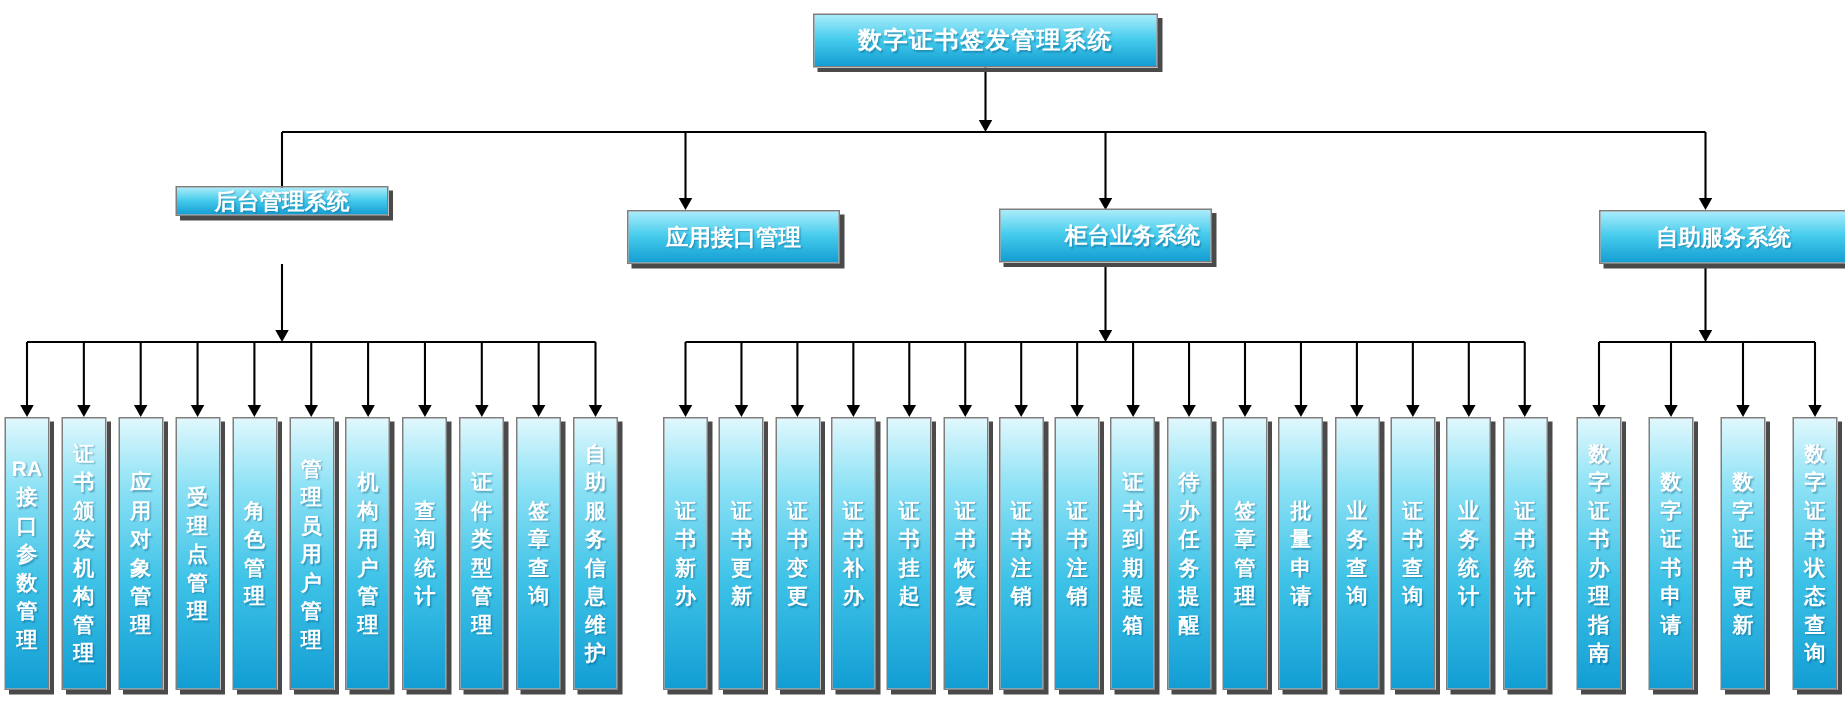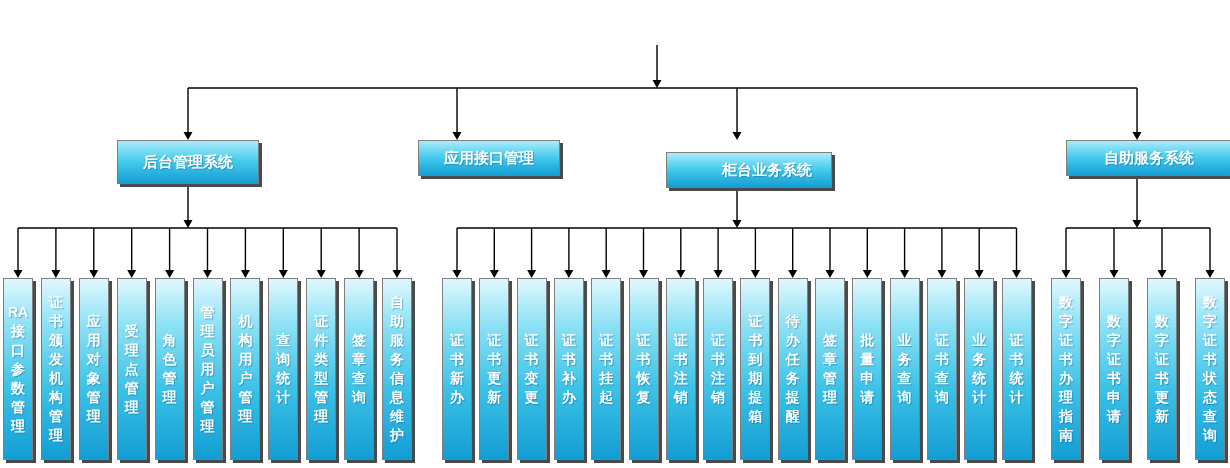--- a/index.html
+++ b/index.html
@@ -119,22 +119,23 @@
       <line x1="1066" y1="228" x2="1210" y2="228" class="cline"></line>
       <line x1="1066" y1="228" x2="1066" y2="271" class="cline"></line>
       <polygon points="1061.5,270 1070.5,270 1066,278" class="ahead"></polygon>
       <line x1="1114" y1="228" x2="1114" y2="271" class="cline"></line>
       <polygon points="1109.5,270 1118.5,270 1114,278" class="ahead"></polygon>
       <line x1="1162" y1="228" x2="1162" y2="271" class="cline"></line>
       <polygon points="1157.5,270 1166.5,270 1162,278" class="ahead"></polygon>
       <line x1="1210" y1="228" x2="1210" y2="271" class="cline"></line>
       <polygon points="1205.5,270 1214.5,270 1210,278" class="ahead"></polygon>
     </svg>
+  <div class="box hdr root" id="root-box" style="left: 542px; top: 9px; width: 230px; height: 36px;">数字证书签发管理系统</div>
   <div id="nodes">
-      <div class="box hdr l2" style="left: 117px; top: 140px; width: 142px; height: 44px;">
+      <div class="box hdr l2" style="left: 117px; top: 124px; width: 142px; height: 20px;">
     <span>后台管理系统</span>
   </div>
       <div class="box leaf" style="left: 3px; top: 278px; width: 30px; height: 182px; text-align: center;">
         <span class="vu">RA</span>
         <span class="vu">接</span>
         <span class="vu">口</span>
         <span class="vu">参</span>
         <span class="vu">数</span>
         <span class="vu">管</span>
         <span class="vu">理</span>
@@ -213,21 +214,21 @@
         <span class="vu">服</span>
         <span class="vu">务</span>
         <span class="vu">信</span>
         <span class="vu">息</span>
         <span class="vu">维</span>
         <span class="vu">护</span>
       </div>
       <div class="box hdr l2" style="left: 386px; top: 140px; width: 142px; height: 36px; margin-left: 32px;">
     <span>应用接口管理</span>
   </div>
-      <div class="box hdr l2" style="left: 666px; top: 152px; width: 166px; height: 36px; padding-left: 36px;">
+      <div class="box hdr l2" style="left: 666px; top: 139px; width: 142px; height: 36px; padding-left: 36px;">
     <span>柜台业务系统</span>
   </div>
       <div class="box leaf" style="left: 442px; top: 278px; width: 30px; height: 182px;">
         <span class="vu">证</span>
         <span class="vu">书</span>
         <span class="vu">新</span>
         <span class="vu">办</span>
       </div>
       <div class="box leaf" style="left: 479.3px; top: 278px; width: 30px; height: 182px;">
         <span class="vu">证</span>

